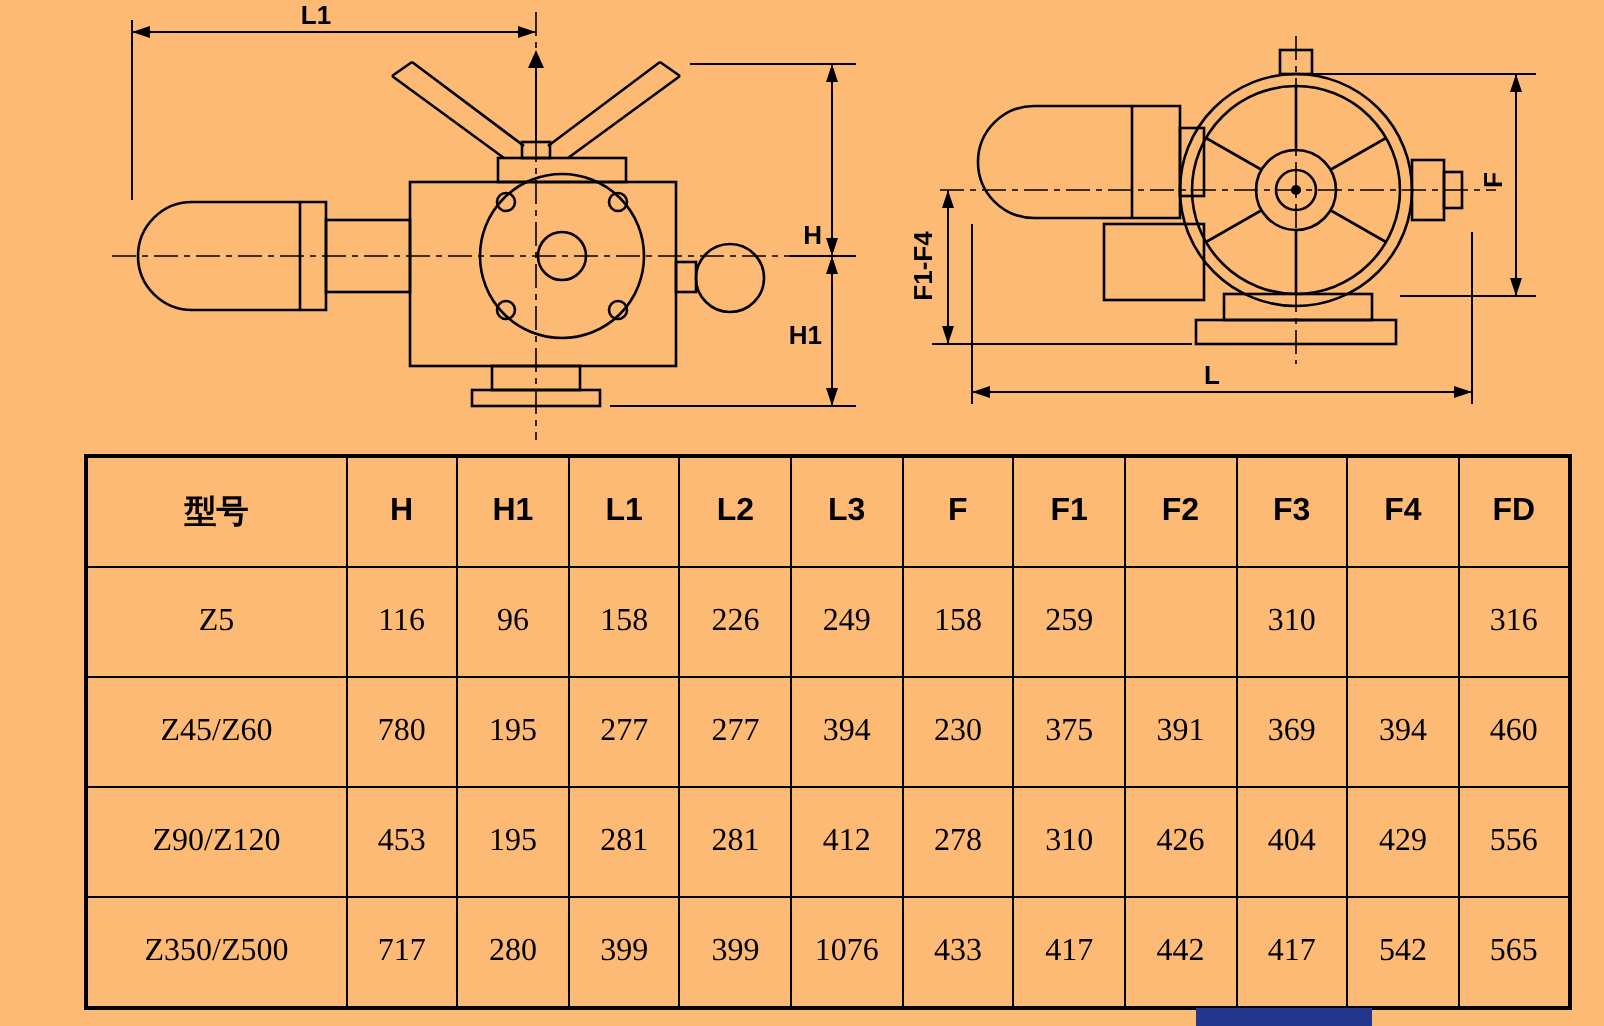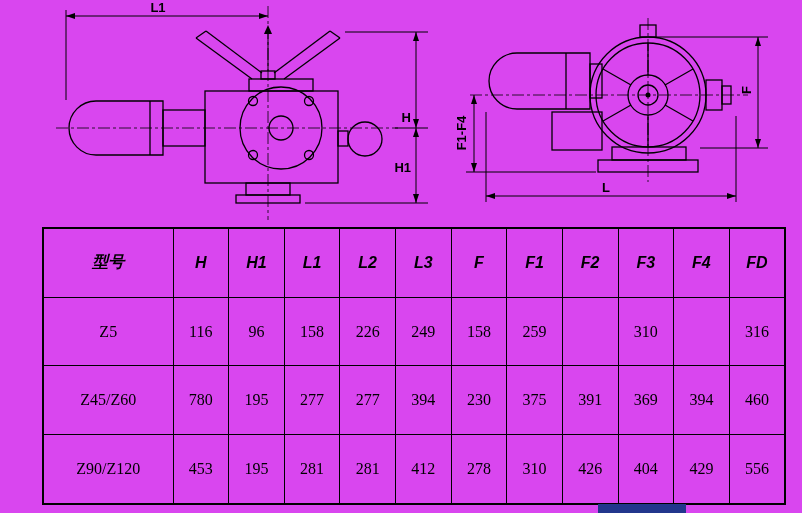--- a/index.html
+++ b/index.html
@@ -1,31 +1,31 @@
 <!DOCTYPE html>
 <html><head>
 <meta charset="utf-8">
 <style>
   html,body{margin:0;padding:0;background:#fff;}
-  .page{position:relative;width:802px;height:513px;background:#d946ef;overflow:hidden;
+  .page{position:relative;width:802px;height:513px;background:#fdba74;overflow:hidden;
         font-family:"Liberation Serif",serif;}
   svg{position:absolute;left:0;top:0;}
   .cl{stroke:#000;stroke-width:0.8;stroke-dasharray:12 3 3 3;fill:none;}
   .shape{stroke:#000;stroke-width:1.3;fill:none;}
   .thin{stroke:#000;stroke-width:1;fill:none;}
   .dimln{stroke:#000;stroke-width:1;fill:none;}
   text.dim{font-family:"Liberation Sans",sans-serif;font-weight:bold;font-size:13px;
            fill:#000;stroke:none;}
   .dim-table{position:absolute;left:42px;top:227px;width:744px;height:278px;
              border-collapse:collapse;table-layout:fixed;text-align:center;
              border:2px solid #000;}
   .dim-table td{border:1.5px solid #000;font-family:"Liberation Serif",serif;
                 font-size:16px;height:39px;padding:0;vertical-align:middle;color:#000;}
   .dim-table tr.head td{font-family:"Liberation Sans",sans-serif;font-weight:bold;
-                        font-size:16px;font-style:italic;}
+                        font-size:16px;}
   .watermark-bar{position:absolute;left:598px;top:504px;width:88px;height:9px;
                  background:#22368c;}
 </style>
 </head>
 <body>
 
 <div class="page">
 
   <svg width="802" height="227" viewBox="0 0 802 227">
     <defs>
@@ -222,17 +222,31 @@
         <td>281</td>
         <td>281</td>
         <td>412</td>
         <td>278</td>
         <td>310</td>
         <td>426</td>
         <td>404</td>
         <td>429</td>
         <td>556</td>
       </tr>
+      <tr>
+        <td>Z350/Z500</td>
+        <td>717</td>
+        <td>280</td>
+        <td>399</td>
+        <td>399</td>
+        <td>1076</td>
+        <td>433</td>
+        <td>417</td>
+        <td>442</td>
+        <td>417</td>
+        <td>542</td>
+        <td>565</td>
+      </tr>
     </tbody>
   </table>
 
   <div class="watermark-bar"></div>
 </div>
 
 </body></html>

